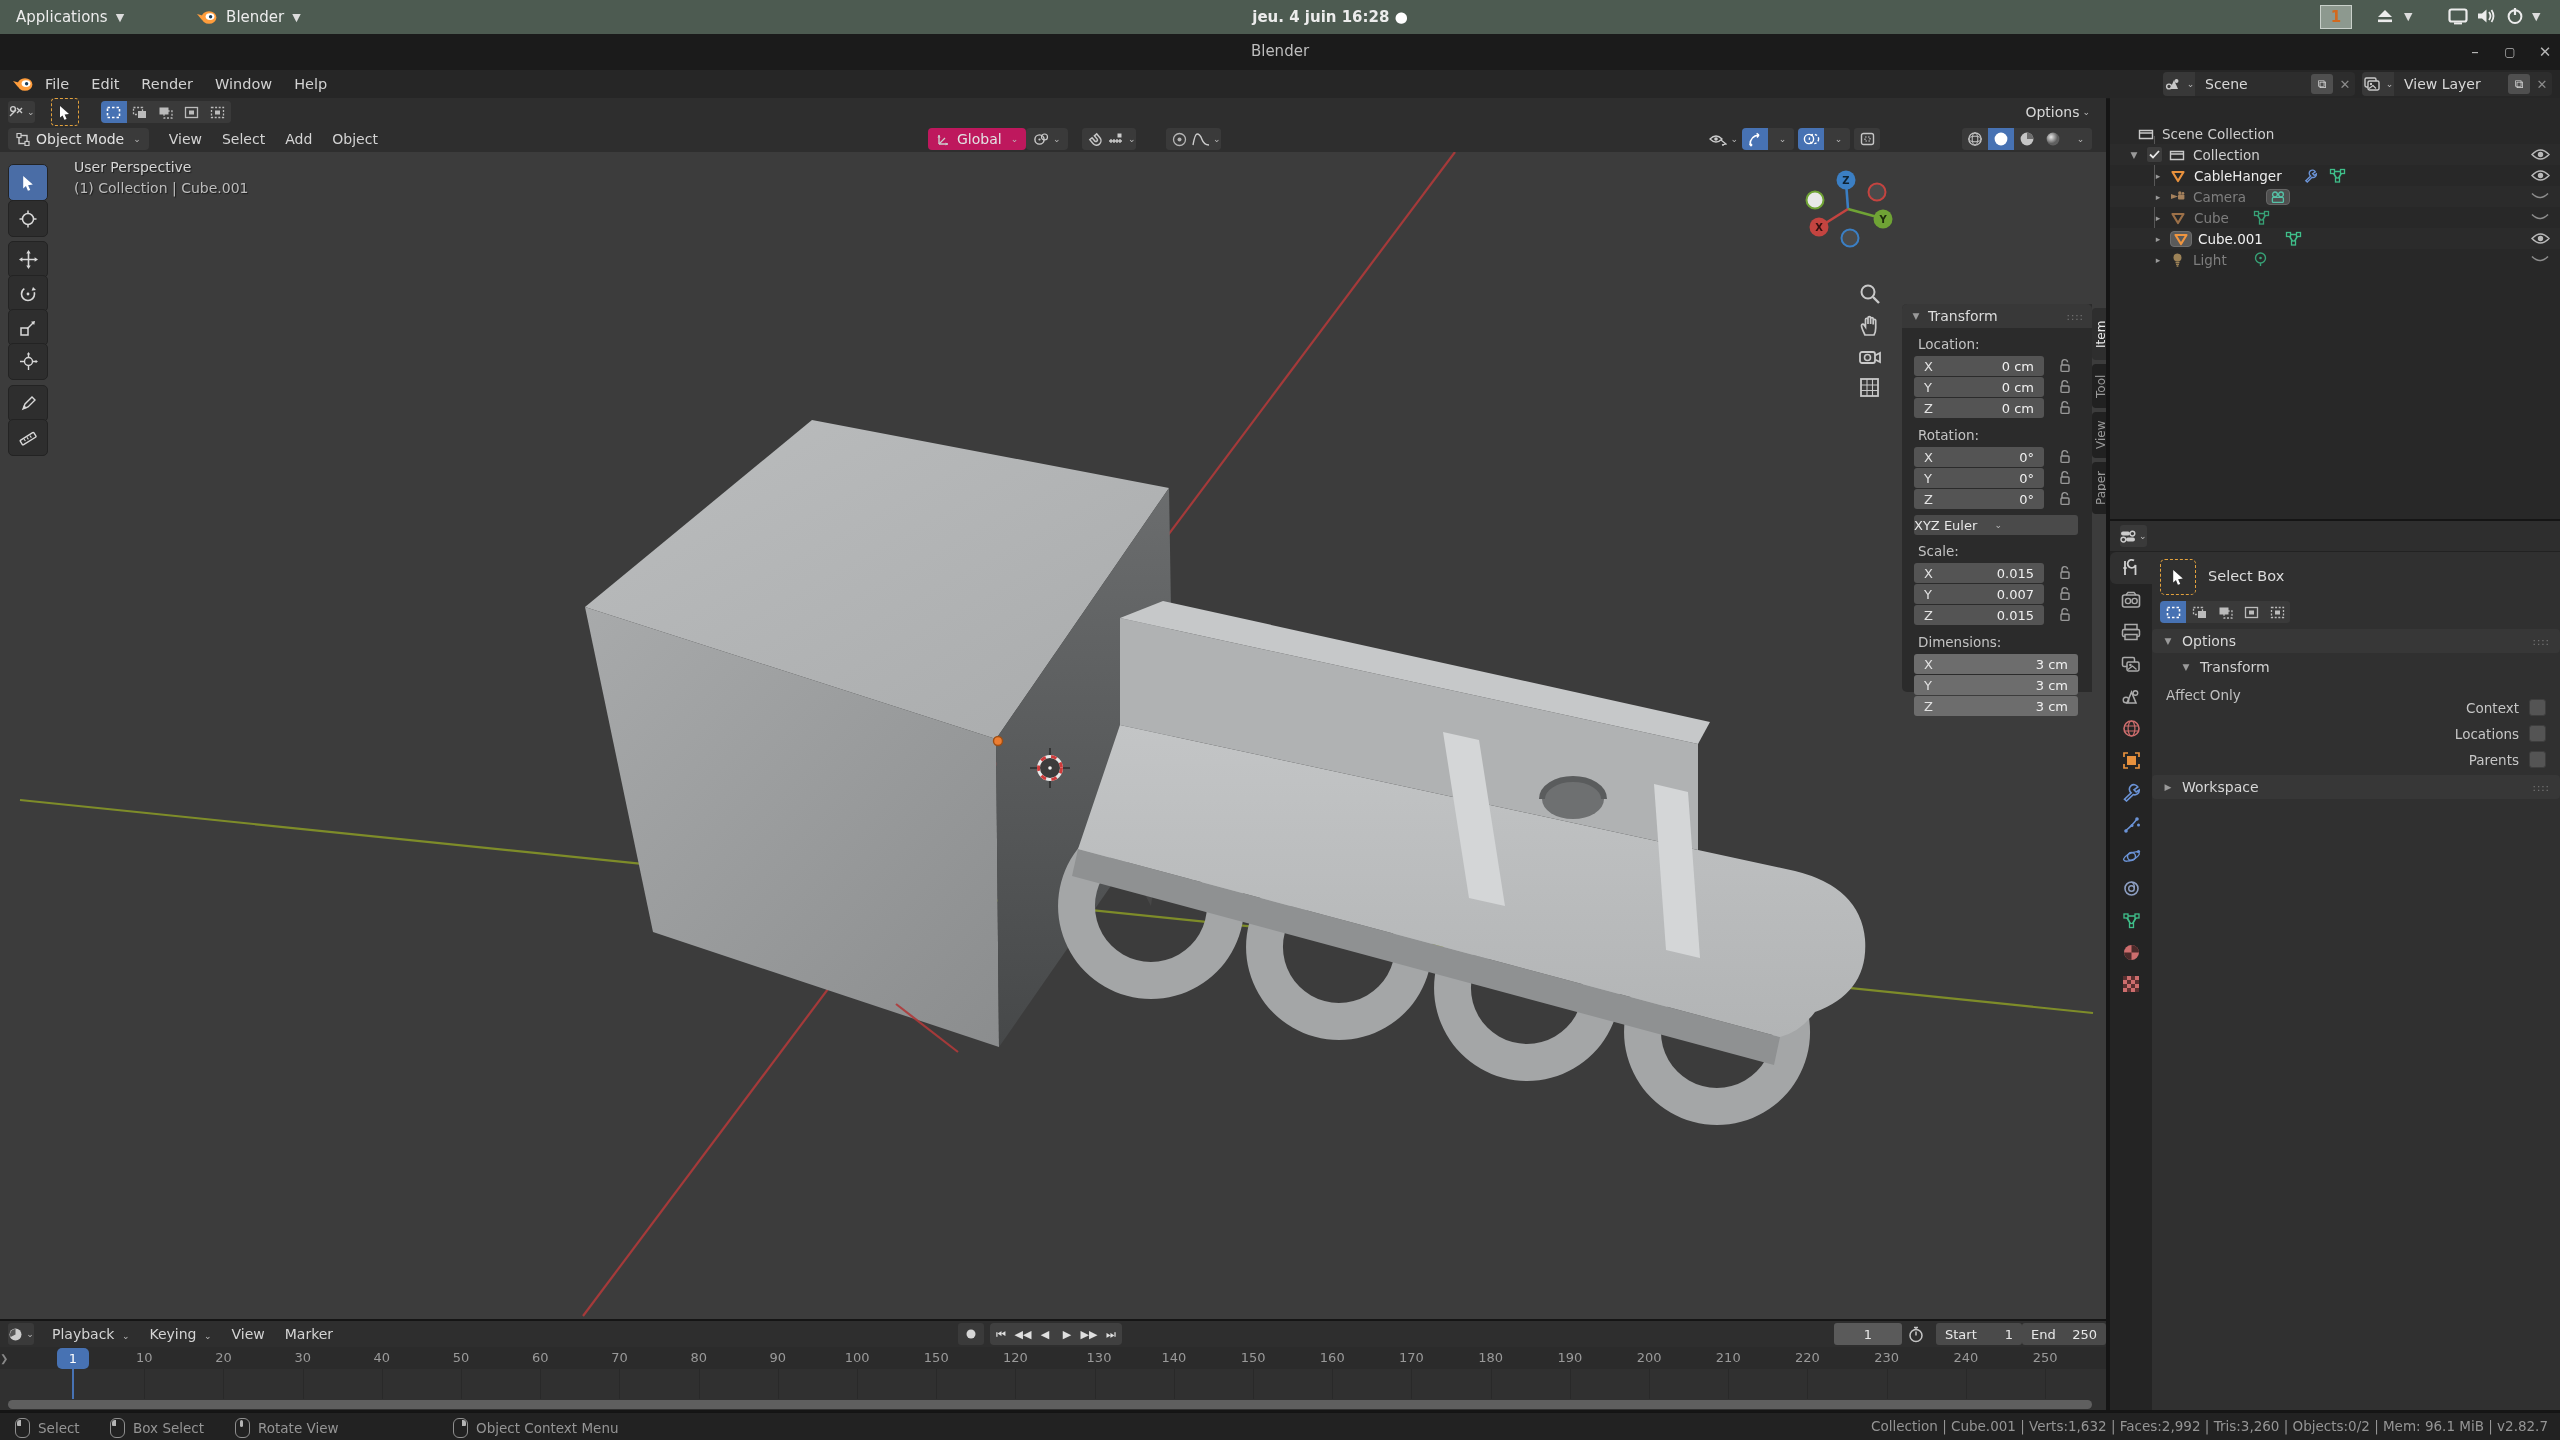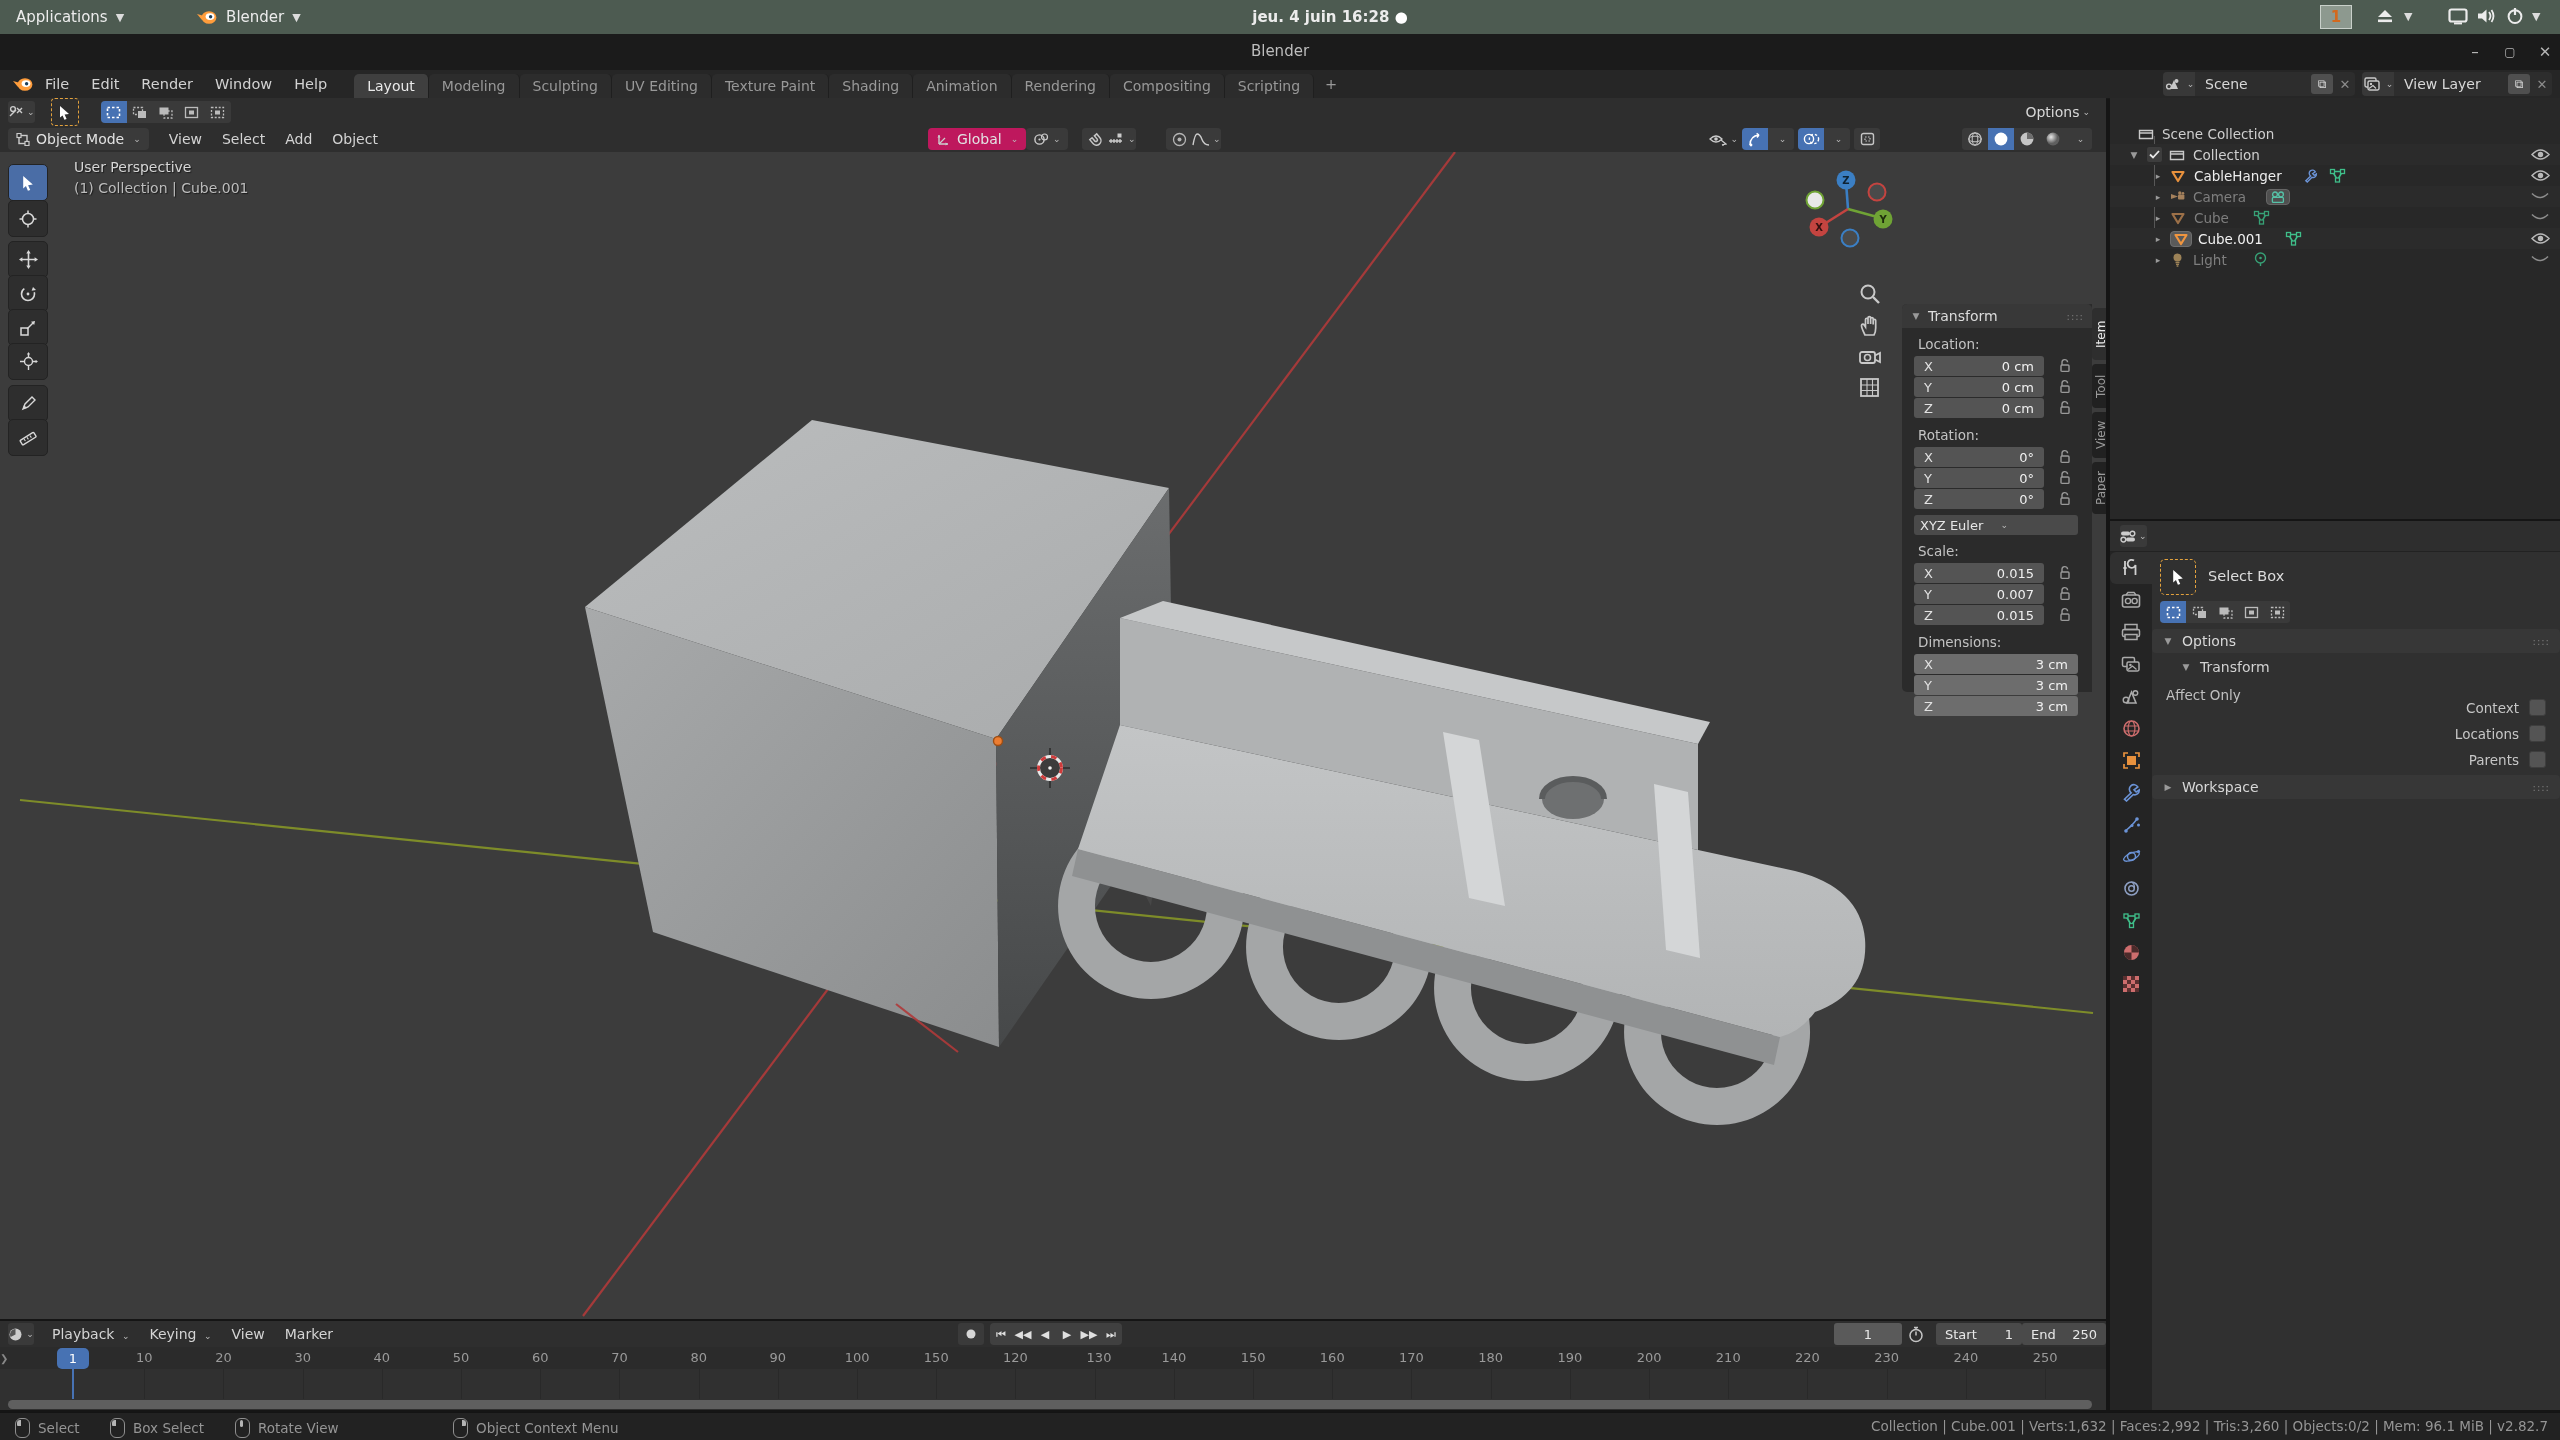--- a/index.html
+++ b/index.html
@@ -51,21 +51,21 @@
   .grip{margin-left:auto;color:#7a7a7a;font-size:10px;letter-spacing:1px;}
   .plabel{color:#c3c3c3;font-size:13.5px;padding:8px 0 3px 16px;}
   .frow{position:relative;margin:1px 0 1px 12px;width:130px;height:20px;background:#545454;border-radius:3px;
     display:flex;align-items:center;font-size:13px;color:#f0f0f0;}
   .frow .ax{padding-left:10px;color:#e2e2e2;width:22px;}
   .frow .vv{flex:1;text-align:right;padding-right:10px;}
   .frow.wide{width:164px;background:#6d6d6d;}
   .lock{position:absolute;right:-28px;top:2px;}
   .euler{margin:6px 0 0 12px;width:164px;height:20px;background:#4a4a4a;border-radius:3px;display:flex;align-items:center;
     font-size:13px;color:#e6e6e6;padding:0;}
-  .euler span{padding-left:6px;flex:1;}
+  .euler span{padding-left:0;flex:1;}
   .ntab{position:absolute;left:190px;width:17px;background:#212121;color:#9a9a9a;font-size:12px;
     writing-mode:vertical-rl;transform:rotate(180deg);display:flex;align-items:center;justify-content:center;
     border-radius:0 4px 4px 0;}
   .ntab.active{background:#2e2e2e;color:#e8e8e8;}
   
   #outliner{left:2110px;top:98px;width:450px;height:421px;background:#282828;}
   .orow{position:relative;height:21px;display:flex;align-items:center;font-size:13.5px;color:#cfcfcf;}
   .orow.alt{background:#2b2b2b;}
   .orow .dim{color:#7e7e7e;}
   .tri{color:#9a9a9a;font-size:9px;width:12px;text-align:center;}
@@ -163,33 +163,20 @@
       <path d="M1,6 L10,8.5 L6,12 Z" fill="#ff9d3c"></path>
         <ellipse cx="13" cy="9.5" rx="7.4" ry="6.3" fill="#ff9d3c"></ellipse>
       <ellipse cx="14" cy="8.6" rx="4.4" ry="3.4" fill="#fff"></ellipse>
         <circle cx="14.6" cy="8.8" r="1.7" fill="#1c3e5a"></circle>
     </svg>
     <div class="menu">File</div>
     <div class="menu">Edit</div>
     <div class="menu">Render</div>
     <div class="menu">Window</div>
     <div class="menu">Help</div>
-    <div class="row" style="margin-left:16px">
-      <div class="wtab active">Layout</div>
-      <div class="wtab">Modeling</div>
-      <div class="wtab">Sculpting</div>
-      <div class="wtab">UV Editing</div>
-      <div class="wtab">Texture Paint</div>
-      <div class="wtab">Shading</div>
-      <div class="wtab">Animation</div>
-      <div class="wtab">Rendering</div>
-      <div class="wtab">Compositing</div>
-      <div class="wtab">Scripting</div>
-      <div class="menu" style="color:#9a9a9a">+</div>
-    </div>
     <div class="selector" style="left:2163px;width:192px">
       <span class="icopart">
         <svg width="18" height="16" viewBox="0 0 18 16">
             <path d="M6,13 L10,4 L14,13 Z" fill="#c9c9c9"></path>
             <circle cx="12.5" cy="5" r="2" fill="#c9c9c9"></circle>
             <circle cx="5" cy="10.5" r="2.4" fill="none" stroke="#c9c9c9" stroke-width="1.4"></circle>
           </svg>
         <span class="dd">⌄</span>
         </span>
       <span class="lbl">Scene</span>

